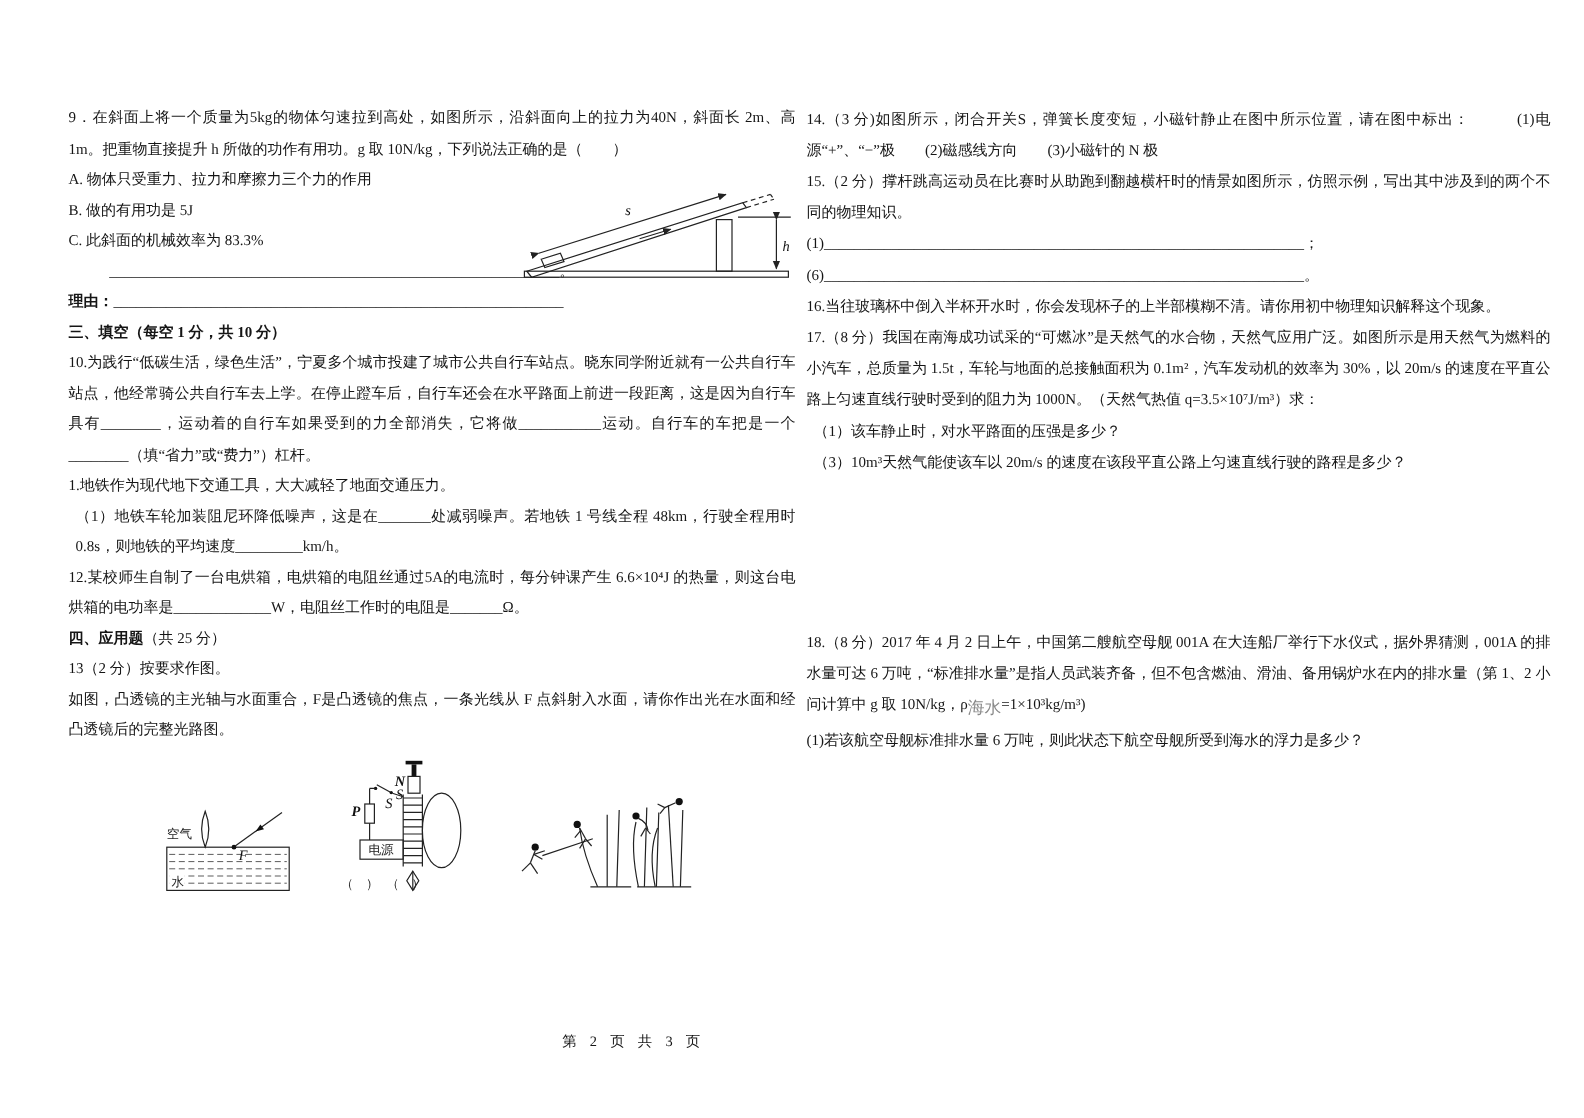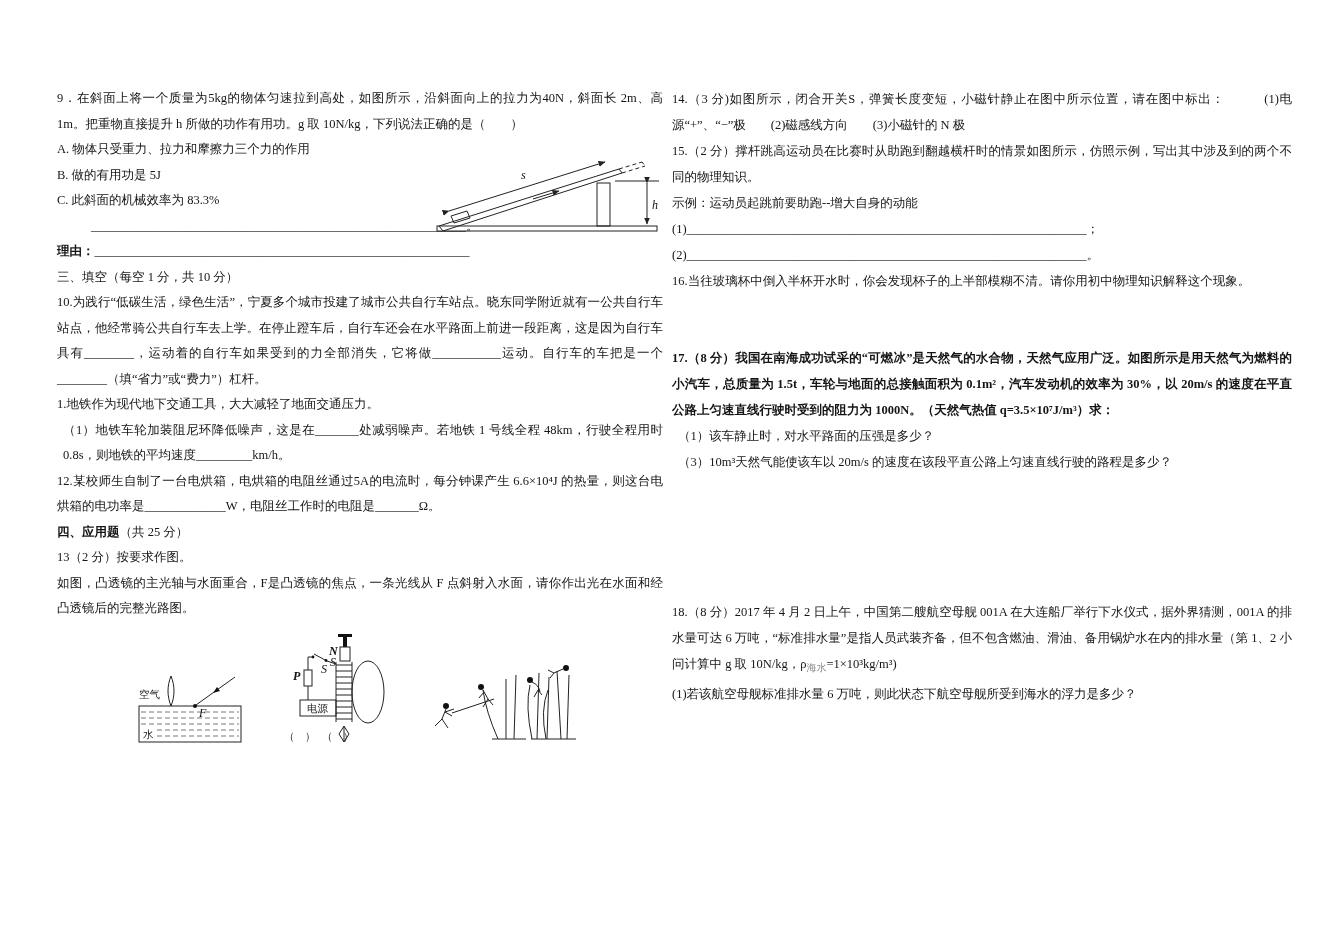--- a/index.html
+++ b/index.html
@@ -4,35 +4,35 @@
 <style>
   html,body{margin:0;padding:0;background:#ffffff;}
   body{width:1320px;height:932px;position:relative;overflow:hidden;
        font-family:"Liberation Serif","DejaVu Serif",serif;color:#151515;}
   .page{position:absolute;left:0;top:0;width:1056px;height:932px;background:#fff;}
   .col{position:absolute;top:86px;font-size:12.5px;text-align:justify;}
   .col-left{left:57px;width:606px;line-height:25.5px;}
   .col-right{left:672px;width:620px;line-height:26px;}
   p{margin:0;}
   .bold{font-weight:bold;}
-  .sec-title{font-weight:normal;}
+  .sec-title{font-weight:bold;}
   .q9{position:relative;}
   .q9-fig{position:absolute;top:60px;right:0px;width:228px;height:90px;}
   .indent{padding-left:6px;}
-  .mt-52{margin-top:51px;font-weight:bold;}
+  .mt-52{}
   .mt-124{margin-top:124px;}
   .fig-row{display:flex;align-items:flex-end;padding-left:72px;gap:26px;margin-top:10px;}
   .footer{position:absolute;left:0;right:0;top:860px;text-align:center;font-size:12px;letter-spacing:4px;}
   svg{display:block;}
   .sk{stroke:#222;stroke-width:1;fill:none;}
   .sk-thin{stroke:#555;stroke-width:0.8;fill:none;}
   .fl{fill:#111;stroke:none;}
   .svg-var{font-family:"Liberation Serif","DejaVu Serif",serif;font-style:italic;font-size:12px;fill:#111;}
   .svg-cjk{font-family:"Liberation Serif","DejaVu Serif",serif;font-size:10.5px;fill:#222;}
-  .sub-gray{font-size:10px;color:#888;vertical-align:-3px;}
+  .sub-gray{font-size:14px;color:#888;vertical-align:-3px;}
 </style>
 </head>
 <body>
 
 <div class="page">
 
   <div class="col col-left">
 
     <div class="q9">
       <p>9．在斜面上将一个质量为5kg的物体匀速拉到高处，如图所示，沿斜面向上的拉力为40N，斜面长 2m、高 1m。把重物直接提升 h 所做的功作有用功。g 取 10N/kg，下列说法正确的是（　　）</p>
@@ -171,26 +171,26 @@
           <path class="sk" d="M120,89 Q114,60 122,40"></path>
         </svg>
       </div>
 
     </div>
   </div>
 
   <div class="col col-right">
     <p>14.（3 分)如图所示，闭合开关S，弹簧长度变短，小磁针静止在图中所示位置，请在图中标出：　　　(1)电源“+”、“−”极　　(2)磁感线方向　　(3)小磁针的 N 极</p>
     <p>15.（2 分）撑杆跳高运动员在比赛时从助跑到翻越横杆时的情景如图所示，仿照示例，写出其中涉及到的两个不同的物理知识。</p>
-    <p>示例：运动员起跳前要助跑--增大自身的动能</p>
     <p>(1)________________________________________________________________；</p>
-    <p>(2)________________________________________________________________。</p>
+    <p>(6)________________________________________________________________。</p>
     <p>16.当往玻璃杯中倒入半杯开水时，你会发现杯子的上半部模糊不清。请你用初中物理知识解释这个现象。</p>
 
     <p class="mt-52">17.（8 分）我国在南海成功试采的“可燃冰”是天然气的水合物，天然气应用广泛。如图所示是用天然气为燃料的小汽车，总质量为 1.5t，车轮与地面的总接触面积为 0.1m²，汽车发动机的效率为 30%，以 20m/s 的速度在平直公路上匀速直线行驶时受到的阻力为 1000N。（天然气热值 q=3.5×10⁷J/m³）求：</p>
     <p class="indent">（1）该车静止时，对水平路面的压强是多少？</p>
     <p class="indent">（3）10m³天然气能使该车以 20m/s 的速度在该段平直公路上匀速直线行驶的路程是多少？</p>
 
     <p class="mt-124"><span>18.（8 分）2017 年 4 月 2 日上午，中国第二艘航空母舰 001A 在大连船厂举行下水仪式，据外界猜测，001A 的排水量可达 6 万吨，“标准排水量”是指人员武装齐备，但不包含燃油、滑油、备用锅炉水在内的排水量（第 1、2 小问计算中 g 取 10N/kg，ρ</span><span class="sub-gray">海水</span><span>=1×10³kg/m³)</span></p>
     <p>(1)若该航空母舰标准排水量 6 万吨，则此状态下航空母舰所受到海水的浮力是多少？</p>
   </div>
 
+  <div class="footer">第 2 页 共 3 页</div>
 </div>
 
 </body></html>

